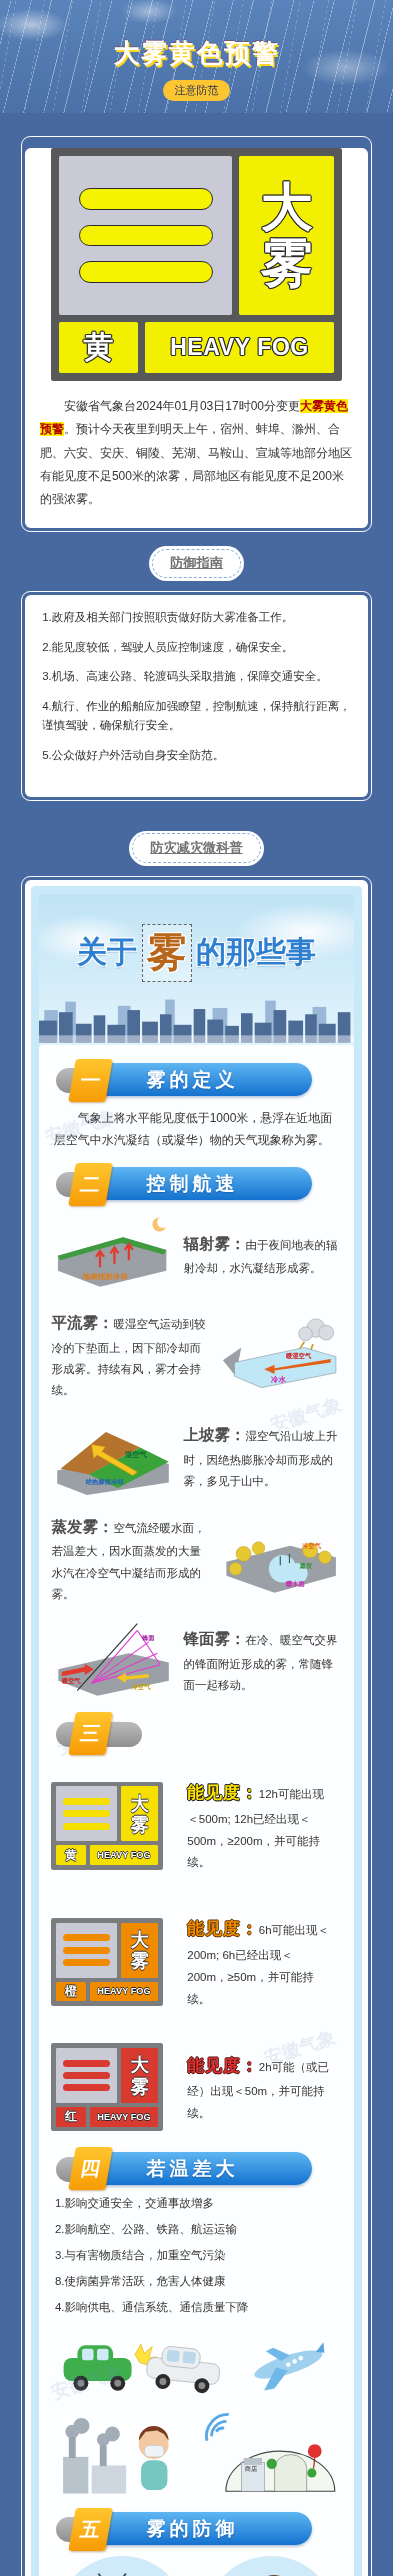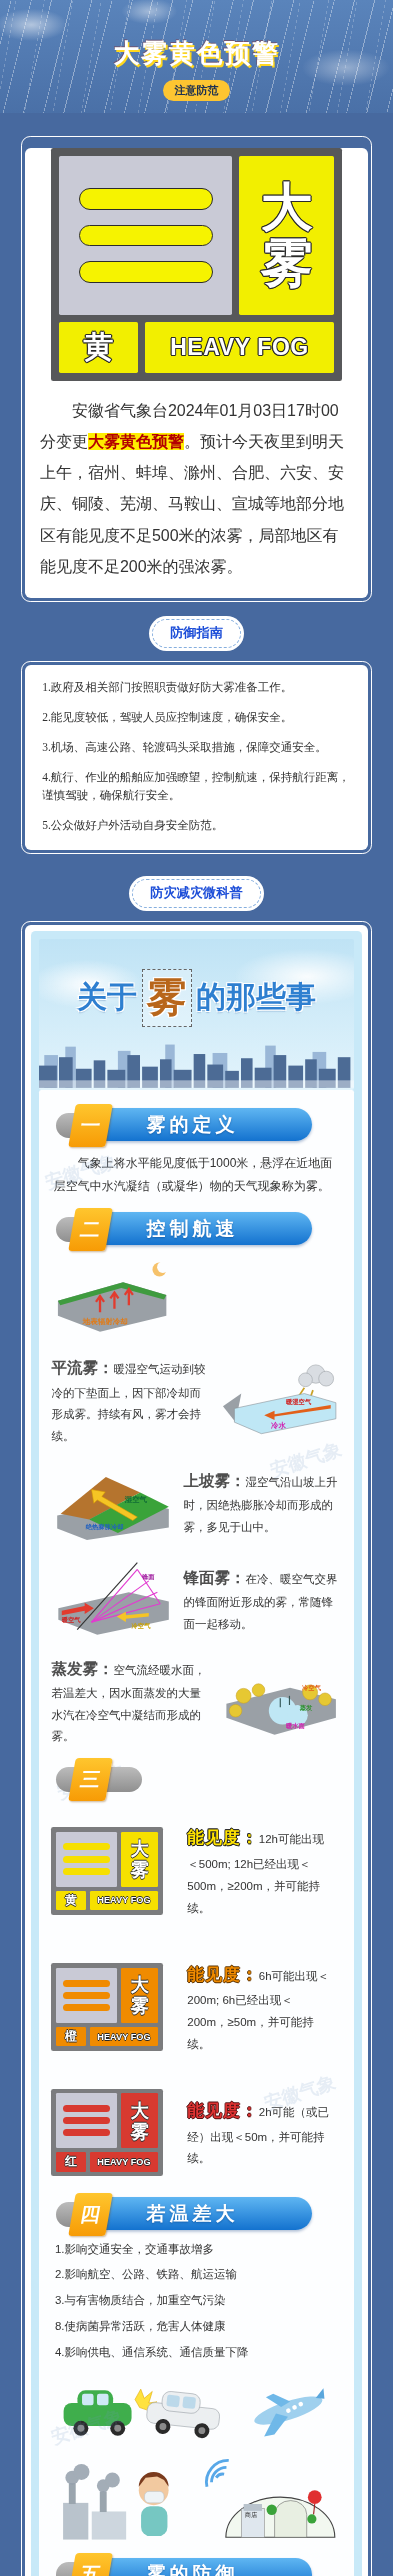--- a/index.html
+++ b/index.html
@@ -10,21 +10,21 @@
     background:
       radial-gradient(52px 23px at 8% 22%, rgba(255,255,255,.55), rgba(255,255,255,0) 70%),
       radial-gradient(63px 26px at 88% 60%, rgba(255,255,255,.4), rgba(255,255,255,0) 70%),
       radial-gradient(40px 18.4px at 38% 10%, rgba(255,255,255,.45), rgba(255,255,255,0) 70%),
       repeating-linear-gradient(104deg, rgba(255,255,255,0) 0 10.4px, rgba(255,255,255,.38) 10.4px 11.2px, rgba(255,255,255,0) 11.2px 19.6px),
       repeating-linear-gradient(100deg, rgba(255,255,255,0) 0 15.5px, rgba(255,255,255,.22) 15.5px 16px, rgba(255,255,255,0) 16px 28px),
       linear-gradient(180deg,#5a84bb,#4a70a7);}
   .hero-title{margin:0;padding-top:36px;text-align:center;font-size:26px;font-weight:900;
     letter-spacing:1.7px;color:#fff;text-shadow:1.7px 2.3px 0 #ffd71e,-0.6px -0.6px 0 rgba(140,40,40,.45);}
   .hero-badge-wrap{text-align:center;margin-top:9.2px;}
-  .hero-badge{display:inline-block;background:#fdc531;color:#1d3050;font-size:11px;font-weight:bold;
+  .hero-badge{display:inline-block;background:#fdc531;color:#1d3050;font-size:11px;font-weight:normal;
     padding:2.9px 11.5px;border-radius:11.5px;}
   
   .card{margin:0 21px;border:1.2px solid #fff;border-radius:9.2px;padding:2.9px;}
   .card-inner{background:#fff;border-radius:5.8px;}
   
   .sign{width:275px;margin:8px auto 14px;background:#57585a;border-radius:2.3px;padding:8px;}
   .sign .r1{display:flex;gap:7px;height:159px;}
   .p-bars{flex:1.42;background:#c9cad6;border-radius:1.7px;display:flex;flex-direction:column;
     justify-content:center;gap:15px;padding:0 19.6px;}
   .bar-big{height:19.6px;background:#f6f300;border:1.7px solid #2c2c2c;border-radius:12.7px;}
@@ -33,29 +33,29 @@
   .sign .p-da{background:#f2ef00;font-size:52px;}
   .sign .r2{display:flex;gap:7px;height:51px;margin-top:7px;}
   .p-lv{width:79px;background:#f2ef00;border-radius:1.7px;display:flex;align-items:center;
     justify-content:center;font-size:30px;font-weight:900;}
   .p-en{flex:1;background:#f2ef00;border-radius:1.7px;display:flex;align-items:center;
     justify-content:center;font-size:23px;font-weight:900;letter-spacing:0.6px;}
   .otx{color:#fff;text-shadow:1.2px 0 #2a2a2a,-1.2px 0 #2a2a2a,0 1.2px #2a2a2a,0 -1.2px #2a2a2a,
     0.6px 0.6px #2a2a2a,-0.6px -0.6px #2a2a2a,0.6px -0.6px #2a2a2a,-0.6px 0.6px #2a2a2a;}
   .otx-s{color:#fff;text-shadow:0.6px 0 #2a2a2a,-0.6px 0 #2a2a2a,0 0.6px #2a2a2a,0 -0.6px #2a2a2a;}
   
-  .bulletin{padding:0 15px 16px;font-size:16px;color:#333;line-height:1.95;text-indent:2em;margin:0;}
+  .bulletin{padding:0 15px 16px;font-size:12px;color:#333;line-height:1.95;text-indent:2em;margin:0;}
   .hl{background:#ffee00;color:#b40000;font-weight:bold;}
   
   .pill{width:fit-content;margin:14px auto 10.4px;background:#fff;border-radius:575px;padding:2.9px;}
   .pill-inner{border:1.2px dashed #85aede;border-radius:575px;padding:4.6px 17.3px;
-    font-size:13.2px;font-weight:bold;color:#1d4ed8;}
+    font-size:13.2px;font-weight:bold;color:#737373;text-decoration:underline;}
   
   .guide-list{padding:12.7px 17.3px;}
-  .guide-list p{margin:0 0 11.5px;font-size:11.5px;color:#333;line-height:1.6;font-family:Liberation Serif, serif;}
+  .guide-list p{margin:0 0 11.5px;font-size:11.5px;color:#333;line-height:1.6;}
   
   .science-bg{background:#c8e9f8;border-radius:4.6px;padding:8px;position:relative;overflow:hidden;}
   .science-hero{height:151px;position:relative;overflow:hidden;border-radius:2.3px;
     background:
       radial-gradient(81px 35px at 15% 30%, rgba(255,255,255,.9), rgba(255,255,255,0) 70%),
       radial-gradient(104px 40px at 85% 25%, rgba(255,255,255,.9), rgba(255,255,255,0) 70%),
       linear-gradient(180deg,#bfe3f5,#e3f4fc);}
   .sh-title{position:absolute;top:30px;left:0;right:0;display:flex;align-items:center;
     justify-content:center;gap:4.6px;}
   .sh-blue{font-size:30px;font-weight:900;color:#2e7fd0;
@@ -156,25 +156,25 @@
 <div class="pill">
   <div class="pill-inner">防御指南</div>
 </div>
 
 <div class="card">
   <div class="card-inner guide-list">
     <p>1.政府及相关部门按照职责做好防大雾准备工作。</p>
     <p>2.能见度较低，驾驶人员应控制速度，确保安全。</p>
     <p>3.机场、高速公路、轮渡码头采取措施，保障交通安全。</p>
     <p>4.航行、作业的船舶应加强瞭望，控制航速，保持航行距离，谨慎驾驶，确保航行安全。</p>
-    <p style="margin-bottom:3px;">5.公众做好户外活动自身安全防范。</p>
+    <p style="margin-bottom:20px;">5.公众做好户外活动自身安全防范。</p>
   </div>
 </div>
 
-<div class="pill" style="margin-top:22px;">
+<div class="pill" style="margin-top:30px;">
   <div class="pill-inner">防灾减灾微科普</div>
 </div>
 
 <div class="card" style="margin-bottom:3.5px;">
   <div class="card-inner" style="padding:5.8px;">
     <div class="science-bg">
 
       <div class="science-hero">
         <div class="sh-title">
           <span class="sh-blue">关于</span>
@@ -249,20 +249,21 @@
               <circle cx="194" cy="14" r="10" fill="#fdfeff"></circle>
             <polygon points="12,72 125,40 200,62 200,98 85,126 12,98" fill="#9aa0a6"></polygon>
             <polygon points="12,72 125,40 200,62 196,70 122,50 16,80" fill="#3f9b3f"></polygon>
             <g stroke="#e23b2e" stroke-width="4" fill="none">
               <path d="M85 92 L85 66 M78 74 L85 64 L92 74"></path>
               <path d="M110 86 L110 60 M103 68 L110 58 L117 68"></path>
               <path d="M135 80 L135 54 M128 62 L135 52 L142 62"></path>
             </g>
             <text x="55" y="112" font-size="13" font-weight="bold" fill="#e07b18">地表辐射冷却</text>
           </svg>
+          <p class="txt"><span class="fog-name">辐射雾：</span><span>由于夜间地表的辐射冷却，水汽凝结形成雾。</span></p>
         </div>
 
         <div class="fog-row">
           <p class="txt"><span class="fog-name">平流雾：</span><span>暖湿空气运动到较冷的下垫面上，因下部冷却而形成雾。持续有风，雾才会持续。</span></p>
           <svg class="fog-ill" width="124" height="86" viewBox="0 0 215 150">
             <g fill="#d9dde2" stroke="#9aa0a6">
               <circle cx="170" cy="28" r="16"></circle>
                 <circle cx="188" cy="36" r="13"></circle>
                 <circle cx="152" cy="38" r="12"></circle>
             </g>
@@ -281,63 +282,63 @@
         <div class="fog-row">
           <svg class="fog-ill" width="124" height="83" viewBox="0 0 215 145">
             <polygon points="10,95 145,68 205,84 205,116 62,138 10,118" fill="#9aa0a6"></polygon>
             <polygon points="16,92 95,28 155,55 66,102" fill="#b5742e"></polygon>
             <polygon points="66,102 155,55 205,80 116,126" fill="#3aa33a"></polygon>
             <path d="M150,98 L88,62 L94,54 L70,50 L74,74 L80,68 L142,104 Z" fill="#f5c524" stroke="#d79b00"></path>
             <text x="128" y="72" font-size="13" font-weight="bold" fill="#0f6b35">湿空气</text>
             <text x="60" y="118" font-size="11" font-weight="bold" fill="#2060c0">绝热膨胀冷却</text>
           </svg>
           <p class="txt"><span class="fog-name">上坡雾：</span><span>湿空气沿山坡上升时，因绝热膨胀冷却而形成的雾，多见于山中。</span></p>
+        </div>
+
+        <div class="fog-row">
+          <p class="txt"><span class="fog-name">蒸发雾：</span><span>空气流经暖水面，若温差大，因水面蒸发的大量水汽在冷空气中凝结而形成的雾。</span></p>
+          <svg class="fog-ill" width="124" height="86" viewBox="0 0 215 150">
+            <polygon points="14,80 125,52 205,72 205,104 98,134 14,104" fill="#9aa0a6"></polygon>
+            <g fill="#e6c832" stroke="#c9a227">
+              <circle cx="44" cy="66" r="13"></circle>
+                <circle cx="70" cy="56" r="11"></circle>
+                <circle cx="160" cy="60" r="13"></circle>
+              <circle cx="186" cy="72" r="11"></circle>
+                <circle cx="30" cy="92" r="11"></circle>
+            </g>
+            <circle cx="112" cy="92" r="24" fill="#bfe7f5"></circle>
+              <circle cx="138" cy="100" r="18" fill="#bfe7f5"></circle>
+            <g stroke="#355" stroke-width="2">
+                <path d="M108 86 L108 70"></path>
+                <path d="M124 82 L124 66"></path>
+              </g>
+            <text x="146" y="56" font-size="11" font-weight="bold" fill="#e2601a">冷空气</text>
+            <text x="142" y="90" font-size="11" font-weight="bold" fill="#2f8f2f">蒸发</text>
+            <text x="118" y="122" font-size="11" font-weight="bold" fill="#d020b0">暖水面</text>
+          </svg>
         </div>
 
         <div class="fog-row">
           <svg class="fog-ill" width="124" height="83" viewBox="0 0 215 145">
             <polygon points="12,88 135,60 205,76 205,108 80,134 12,108" fill="#9aa0a6"></polygon>
             <line x1="45" y1="125" x2="150" y2="8" stroke="#333" stroke-width="2"></line>
             <g stroke="#e23bd0" stroke-width="2" fill="none">
               <path d="M70,112 L150,20"></path>
                 <path d="M70,112 L170,40"></path>
                 <path d="M70,112 L185,60"></path>
               <path d="M70,112 L190,80"></path>
                 <path d="M150,20 L190,80"></path>
             </g>
             <path d="M18,92 L58,84 L58,78 L74,88 L58,98 L58,92 L18,100 Z" fill="#e23b2e"></path>
             <path d="M170,96 L130,100 L130,94 L114,102 L130,112 L130,106 L170,102 Z" fill="#f5c524"></path>
             <text x="18" y="112" font-size="11" font-weight="bold" fill="#d02020">暖空气</text>
             <text x="140" y="122" font-size="11" font-weight="bold" fill="#c8a000">冷空气</text>
             <text x="158" y="36" font-size="11" font-weight="bold" fill="#a020a0">锋面</text>
           </svg>
           <p class="txt"><span class="fog-name">锋面雾：</span><span>在冷、暖空气交界的锋面附近形成的雾，常随锋面一起移动。</span></p>
-        </div>
-
-        <div class="fog-row">
-          <p class="txt"><span class="fog-name">蒸发雾：</span><span>空气流经暖水面，若温差大，因水面蒸发的大量水汽在冷空气中凝结而形成的雾。</span></p>
-          <svg class="fog-ill" width="124" height="86" viewBox="0 0 215 150">
-            <polygon points="14,80 125,52 205,72 205,104 98,134 14,104" fill="#9aa0a6"></polygon>
-            <g fill="#e6c832" stroke="#c9a227">
-              <circle cx="44" cy="66" r="13"></circle>
-                <circle cx="70" cy="56" r="11"></circle>
-                <circle cx="160" cy="60" r="13"></circle>
-              <circle cx="186" cy="72" r="11"></circle>
-                <circle cx="30" cy="92" r="11"></circle>
-            </g>
-            <circle cx="112" cy="92" r="24" fill="#bfe7f5"></circle>
-              <circle cx="138" cy="100" r="18" fill="#bfe7f5"></circle>
-            <g stroke="#355" stroke-width="2">
-                <path d="M108 86 L108 70"></path>
-                <path d="M124 82 L124 66"></path>
-              </g>
-            <text x="146" y="56" font-size="11" font-weight="bold" fill="#e2601a">冷空气</text>
-            <text x="142" y="90" font-size="11" font-weight="bold" fill="#2f8f2f">蒸发</text>
-            <text x="118" y="122" font-size="11" font-weight="bold" fill="#d020b0">暖水面</text>
-          </svg>
         </div>
 
         <div class="sec">
           <div class="g"></div>
           <div class="n">三</div>
         </div>
 
         <div class="warn-row">
           <div class="msign">
             <div class="r1">

